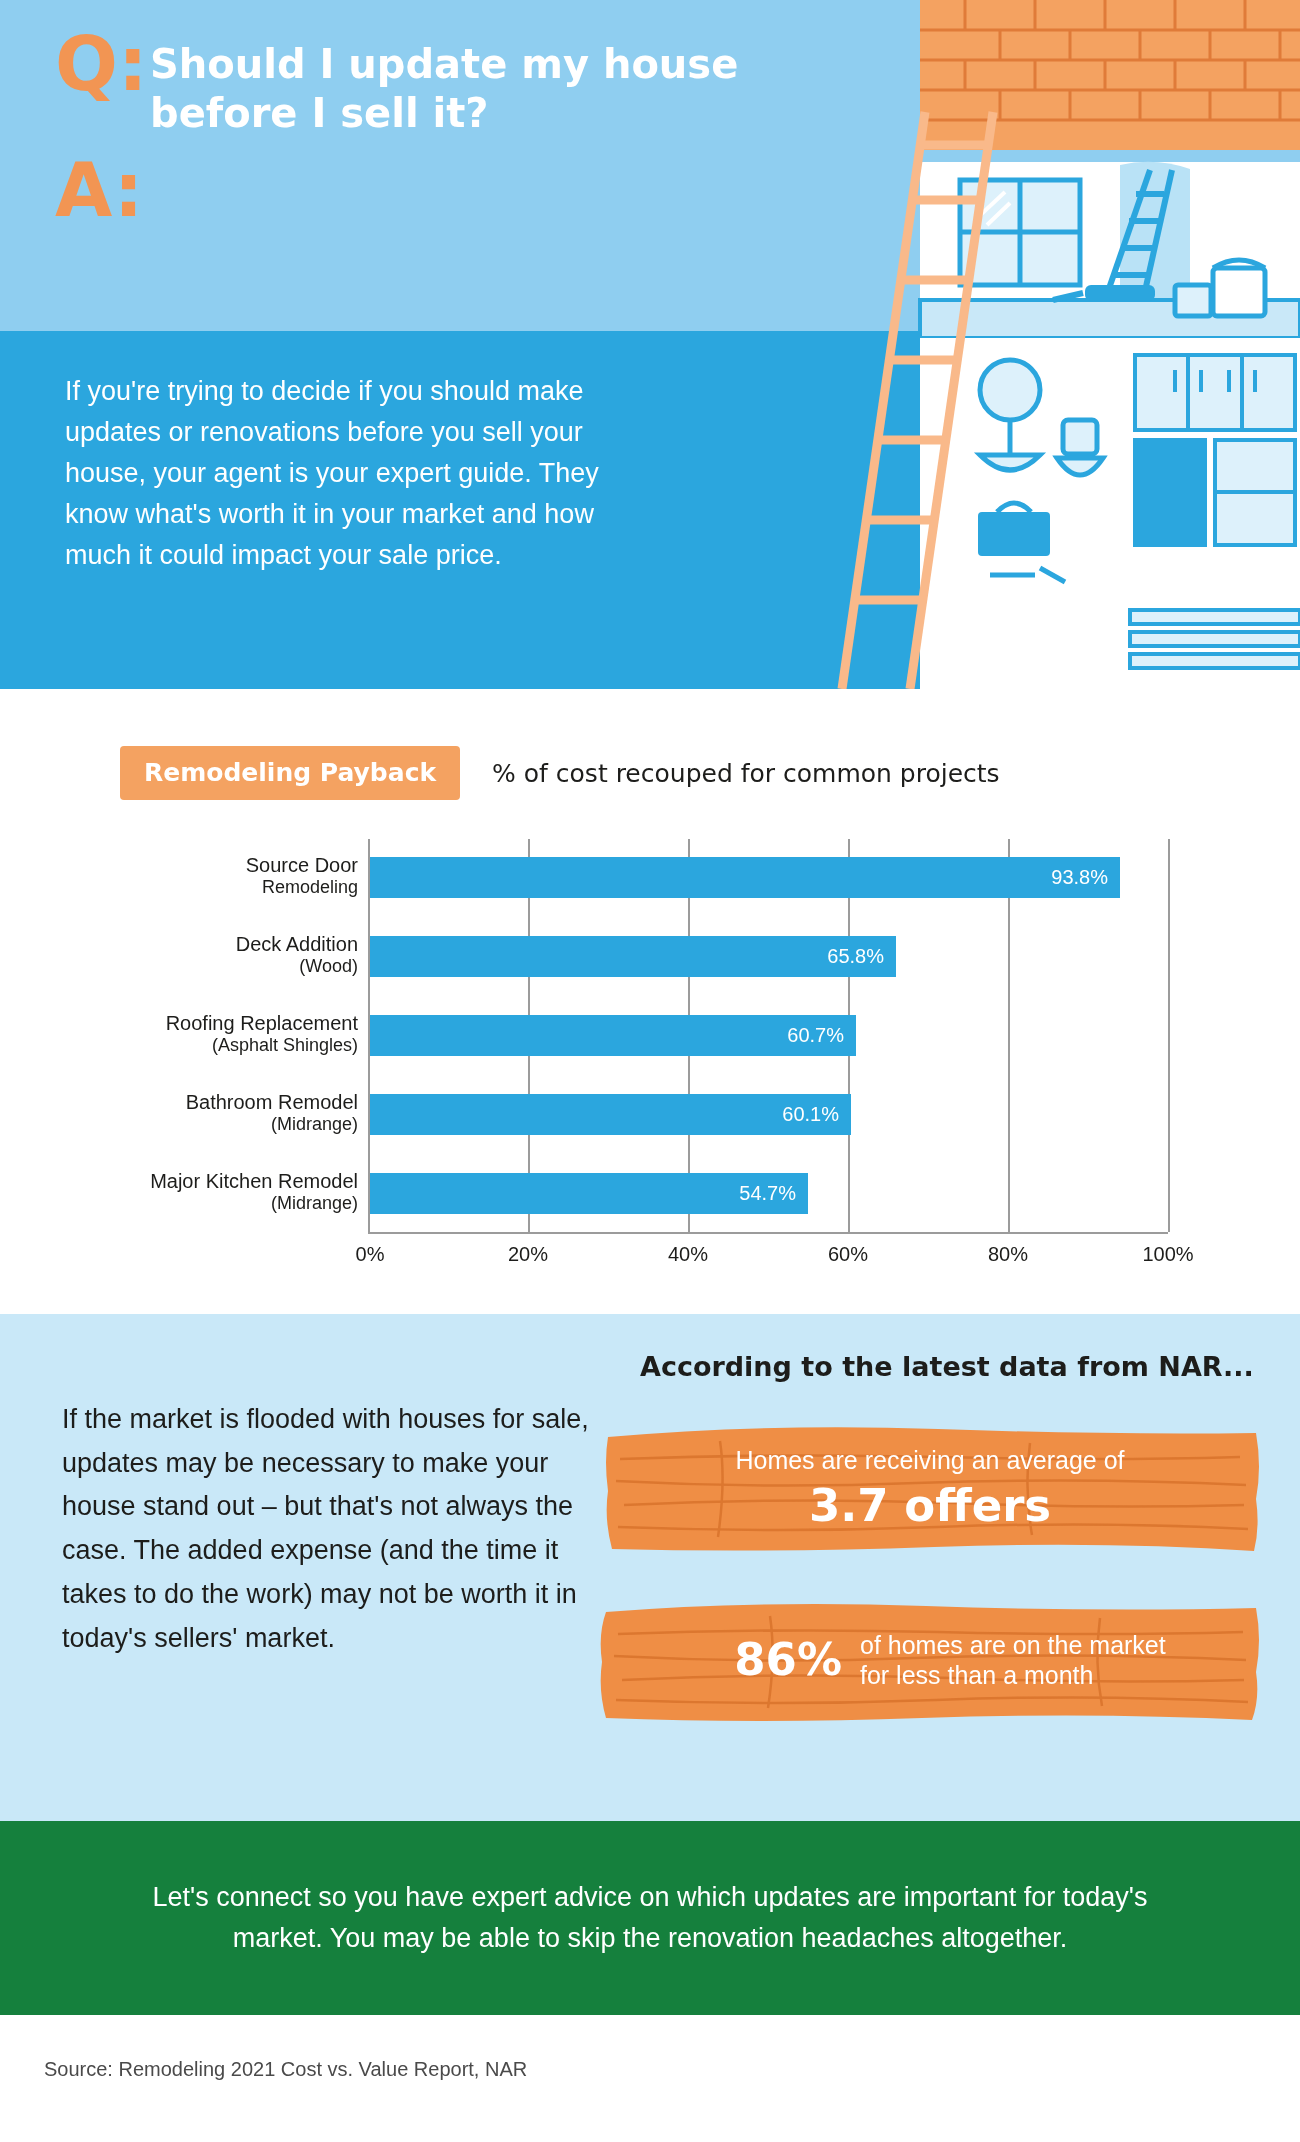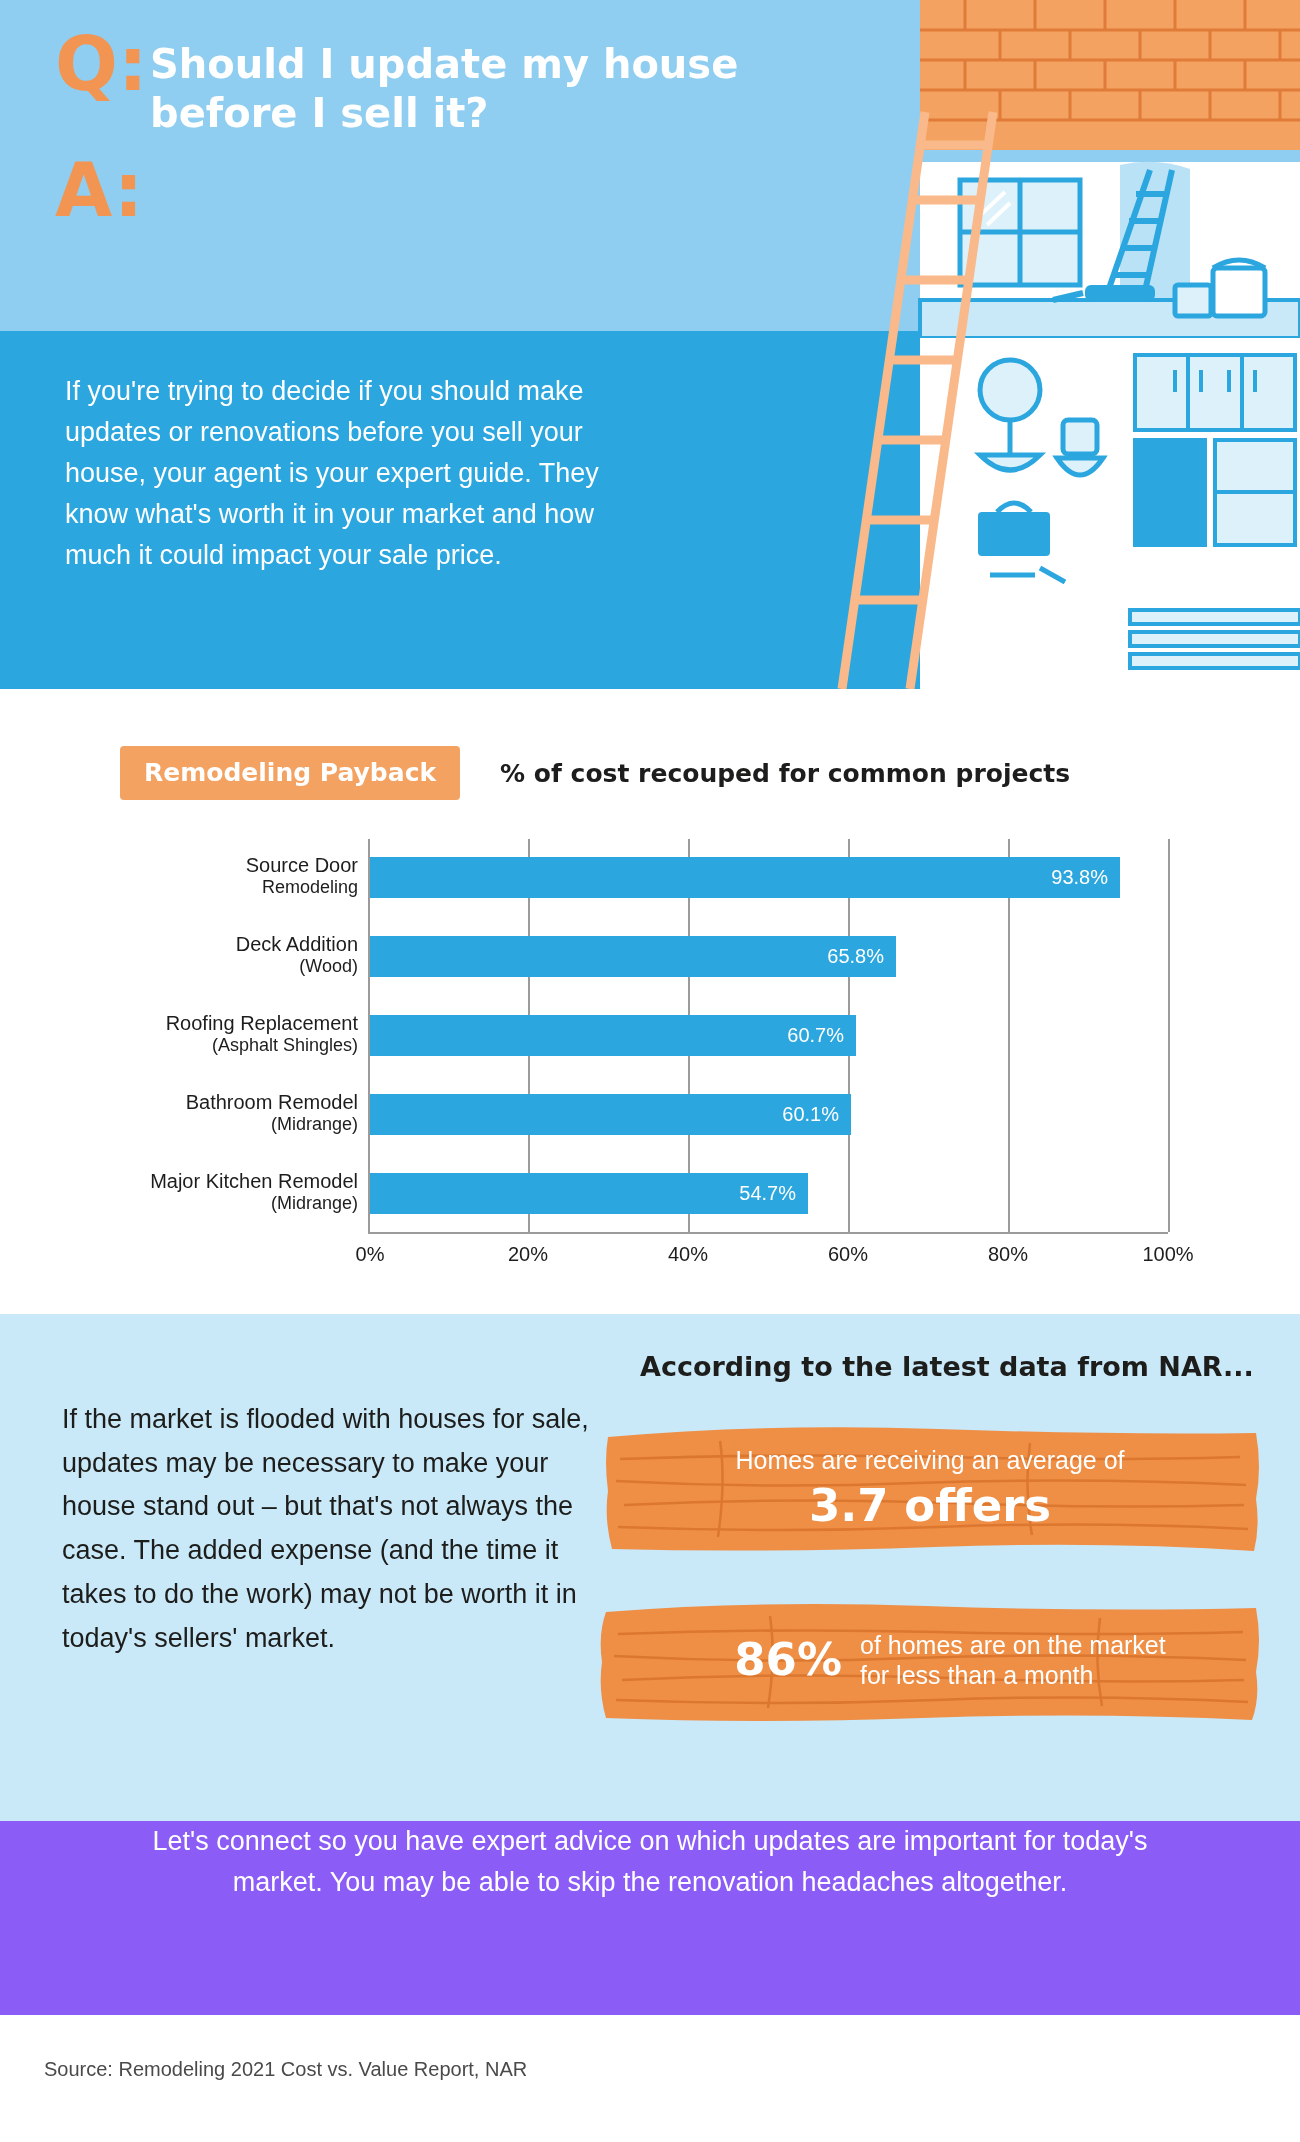--- a/index.html
+++ b/index.html
@@ -103,23 +103,23 @@
     background: #f4a261;
     color: #ffffff;
     font-family: "DejaVu Sans", sans-serif;
     font-weight: bold;
     font-size: 25px;
     padding: 12px 24px 13px 24px;
     border-radius: 4px;
     white-space: nowrap;
   }
   .chart-subtitle {
-    margin-left: 40px;
-    font-family: "DejaVu Sans", sans-serif;
-    font-weight: bold;
+    margin-left: 32px;
+    font-family: "DejaVu Sans", sans-serif;
+    font-weight: normal;
     font-size: 25px;
     color: #1d1d1b;
     white-space: nowrap;
   }
 
   .plot {
     position: absolute;
     left: 100px;
     top: 150px;
     width: 1110px;
@@ -250,23 +250,23 @@
   }
   .plank2-txt { font-size: 25px; line-height: 1.2; }
 
   
   .cta {
     position: absolute;
     left: 0;
     top: 1821px;
     width: 1300px;
     height: 194px;
-    background: #8b5cf6;
+    background: #15803d;
     display: flex;
-    align-items: flex-start;
+    align-items: center;
     justify-content: center;
   }
   .cta-text {
     width: 1000px;
     text-align: center;
     color: #ffffff;
     font-size: 27px;
     line-height: 1.52;
   }
 

